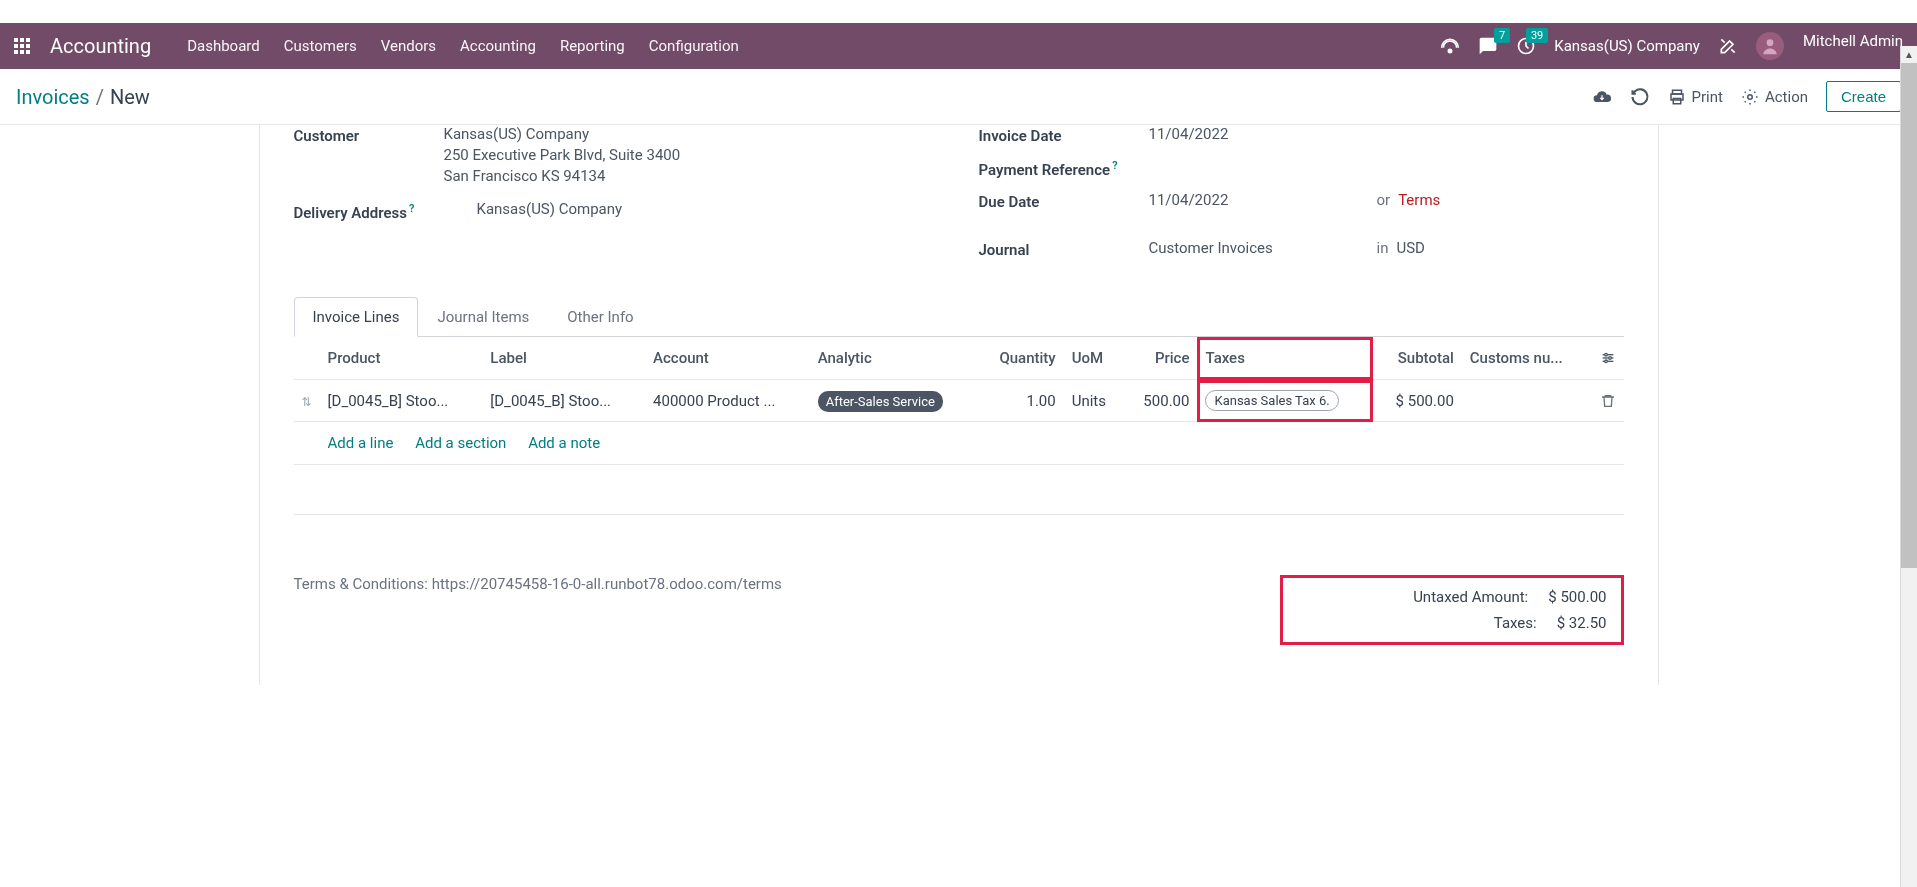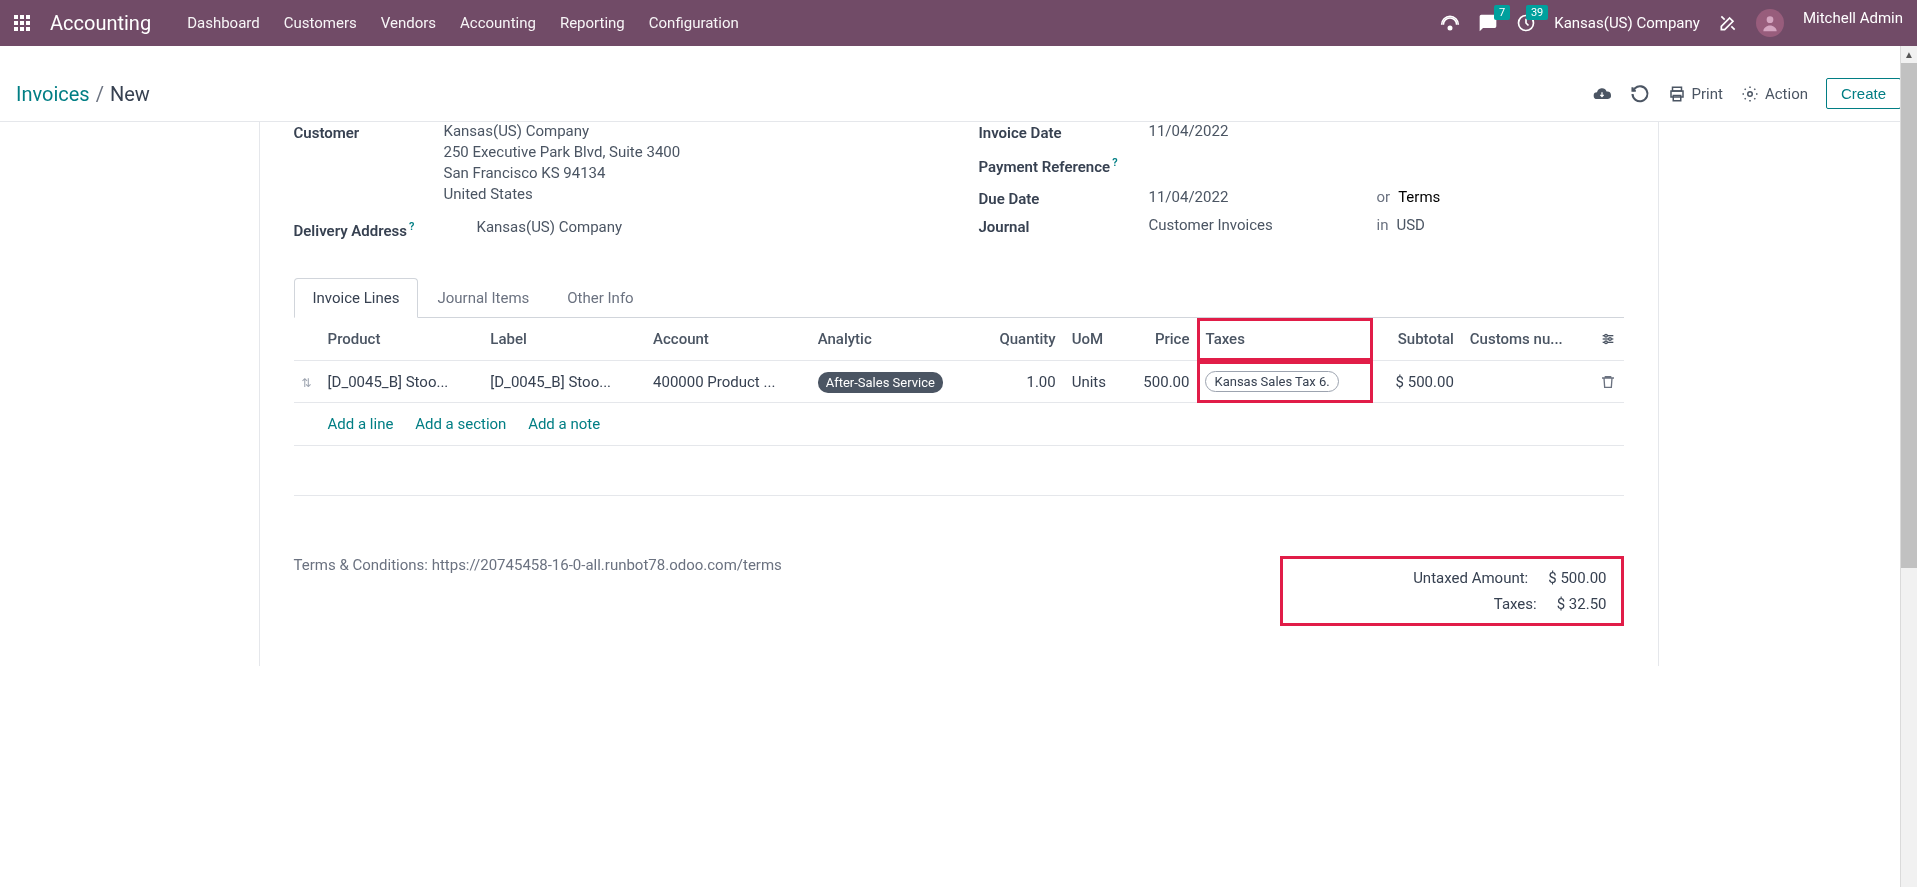--- a/index.html
+++ b/index.html
@@ -1,33 +1,33 @@
 <!DOCTYPE html>
 <html><head>
 <meta charset="utf-8">
 <style>
   * { box-sizing: border-box; margin: 0; padding: 0; }
   body { font-family: -apple-system, BlinkMacSystemFont, "Segoe UI", Roboto, Helvetica, Arial, sans-serif; font-size: 14px; color: #374151; background: #fff; }
   
   
-  .topbar { background: #714b67; color: #fff; height: 46px; display: flex; align-items: center; padding: 0 14px; }
+  .topbar { background: #714b67; color: #fff; height: 46px; display: flex; align-items: center; padding: 0 14px; margin-top: 23px; }
   .topbar-left { display: flex; align-items: center; gap: 18px; }
   .apps-icon { display: grid; grid-template-columns: repeat(3,4px); grid-template-rows: repeat(3,4px); gap: 2px; cursor: pointer; }
   .apps-icon span { background: #fff; width:4px; height:4px; }
   .app-title { font-size: 20px; font-weight: 400; margin-left: 2px; }
   .topnav { display:flex; gap: 24px; margin-left: 18px; }
   .topnav a { color: #fff; text-decoration: none; font-size: 15px; opacity: .95; cursor:pointer; }
   .topbar-right { margin-left: auto; display:flex; align-items:center; gap: 18px; }
   .icon-btn { color:#fff; position:relative; cursor:pointer; display:flex; align-items:center; }
   .badge { background:#00a09d; color:#fff; font-size:11px; padding:1px 5px; border-radius:2px; position:absolute; top:-8px; right:-12px; }
   .avatar { width:28px; height:28px; border-radius:50%; background:#985d7c; display:inline-flex; align-items:center; justify-content:center; font-size:12px; }
   .company-name, .user-name { font-size:15px; }
   
   
-  .controlbar { height: 56px; display:flex; align-items:center; padding: 0 16px; border-bottom:1px solid #e5e7eb;margin-top:20px; }
+  .controlbar { height: 56px; display:flex; align-items:center; padding: 0 16px; border-bottom:1px solid #e5e7eb; }
   .breadcrumb { font-size: 20px; display:flex; align-items:center; gap:6px; }
   .breadcrumb a { color:#017e84; text-decoration:none; cursor:pointer; }
   .breadcrumb-sep { color:#6b7280; }
   .breadcrumb-current { color:#374151; }
   .controlbar-right { margin-left:auto; display:flex; align-items:center; gap:18px; }
   .ctrl-btn { display:flex; align-items:center; gap:6px; cursor:pointer; color:#4b5563; font-size:15px; }
   .create-btn { border:1px solid #017e84; color:#017e84; padding:6px 14px; border-radius:2px; font-size:15px; cursor:pointer; background:#fff; }
   
   
   .main-wrap { display:flex; justify-content:center; padding: 0; }
@@ -35,21 +35,21 @@
   .status-title { font-size: 38px; font-weight:500; color:#374151; margin-top: 4px; margin-bottom: 24px; }
   
   .form-grid { display:flex; gap: 40px; margin-bottom: 30px; }
   .form-col { flex:1; }
   .field-row { display:flex; margin-bottom: 8px; align-items:flex-start; }
   .field-label { width: 150px; font-weight:600; color:#374151; font-size:15px; padding-top:2px; }
   .field-value { flex:1; font-size:15px; color:#4b5563; }
   .field-value div { margin-bottom: 3px; }
   .help-q { color:#017e84; font-size:11px; vertical-align:super; cursor:pointer; margin-left:2px; }
   .inline-or { color:#6b7280; margin: 0 8px; }
-  .placeholder { color:#000000;text-align:right; }
+  .placeholder { color:#b91c1c;text-align:right; }
   .due-row { display:flex; align-items:center; }
   .due-row .date-part { width: 220px; }
   .journal-row { display:flex; align-items:center; }
   .journal-row .journal-part { width:220px; }
   
   
   .tabs { display:flex; border-bottom:1px solid #d1d5db; margin-bottom:0; }
   .tab { padding: 10px 18px; cursor:pointer; font-size:15px; color:#6b7280; border:1px solid transparent; border-bottom:none; margin-bottom:-1px; }
   .tab.active { border-color:#d1d5db; border-bottom:1px solid #fff; background:#fff; color:#374151; border-radius:4px 4px 0 0; }
   
@@ -191,21 +191,20 @@
   <div class="sheet">
 
     <div class="form-grid">
       <div class="form-col">
         <div class="field-row">
           <div class="field-label">Customer</div>
           <div class="field-value">
             <div>Kansas(US) Company</div>
             <div>250 Executive Park Blvd, Suite 3400</div>
             <div>San Francisco KS 94134</div>
-            <div>United States</div>
           </div>
         </div>
         <div class="field-row" style="margin-top:12px;gap:33px;">
           <div class="field-label">
             <span>Delivery Address</span><span class="help-q">?</span>
           </div>
           <div class="field-value">Kansas(US) Company</div>
         </div>
       </div>
 
@@ -221,21 +220,21 @@
           <div class="field-value"></div>
         </div>
         <div class="field-row" style="margin-top:12px;">
           <div class="field-label" style="width:170px;">Due Date</div>
           <div class="field-value due-row">
             <span class="date-part">11/04/2022</span>
             <span class="inline-or">or</span>
             <span class="placeholder">Terms</span>
           </div>
         </div>
-        <div class="field-row" style="margin-top:8px;">
+        <div class="field-row" style="margin-top:28px;">
           <div class="field-label" style="width:170px;">Journal</div>
           <div class="field-value journal-row">
             <span class="journal-part">Customer Invoices</span>
             <span class="inline-or">in</span>
             <span>USD</span>
           </div>
         </div>
       </div>
     </div>
 

